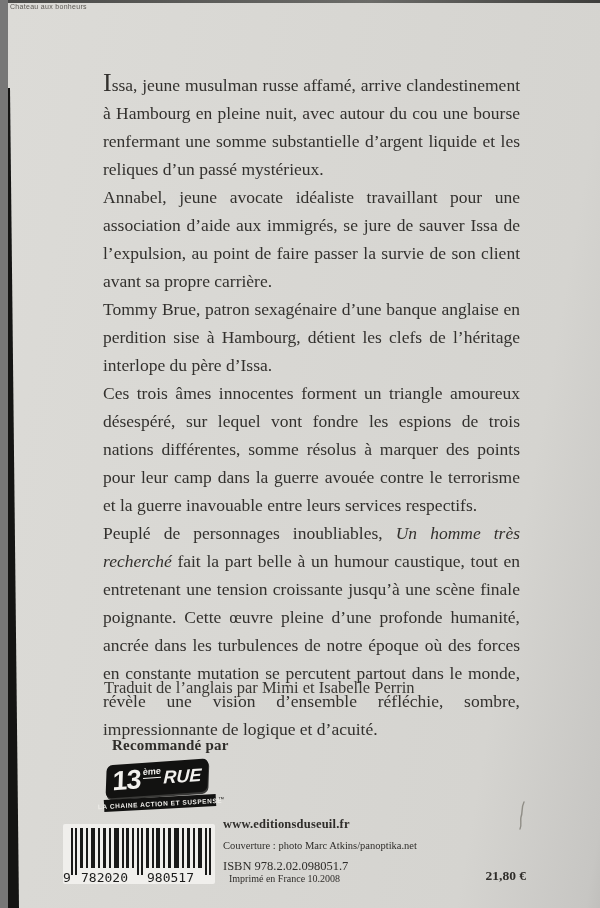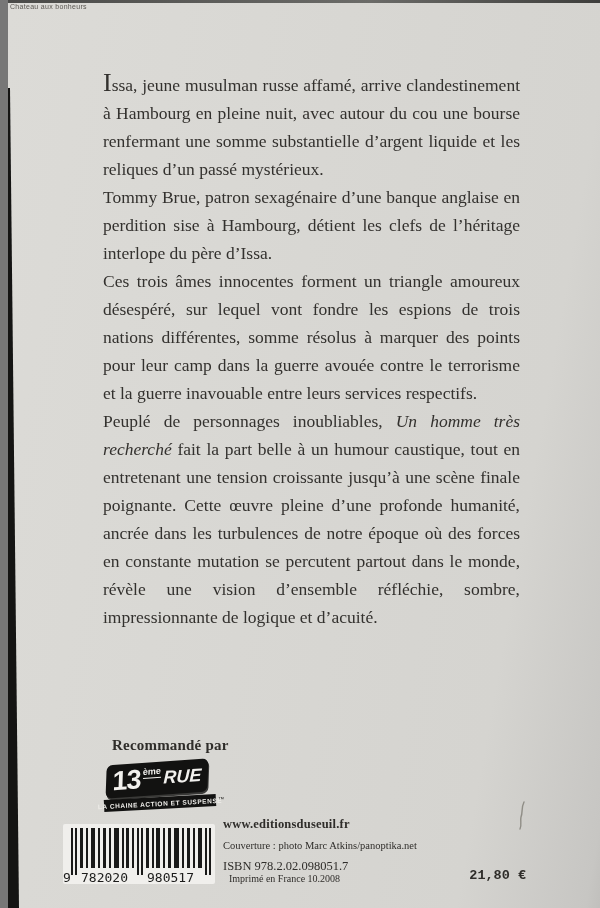--- a/index.html
+++ b/index.html
@@ -68,39 +68,41 @@
   .barcode rect.bar{fill:#191918;}
   .barcode text{
     font-family:"DejaVu Sans Mono","Liberation Mono",monospace;
     font-size:13px;fill:#1c1c1b;
   }
   .footer-text{position:absolute;color:#2f2d2a;text-align:center;}
   .website{left:215px;top:817px;font-size:12.5px;font-weight:bold;letter-spacing:.2px;}
   .credit{left:215px;top:840px;font-size:10.5px;}
   .isbn{left:215px;top:859px;font-size:12.5px;}
   .printed{left:221px;top:873px;font-size:10px;}
-  .price{left:438px;top:868px;width:80px;text-align:right;font-size:13.5px;font-weight:bold;font-family:Liberation Mono, monospace;}
+  .price{left:438px;top:868px;width:80px;text-align:right;font-size:13.5px;font-weight:bold;}
   .pen-mark{position:absolute;left:504px;top:800px;}
 </style>
 </head>
 <body>
 
 <div class="photo">
 
   <div class="top-edge"></div>
   <div class="watermark">Chateau aux bonheurs</div>
   <div class="left-edge"></div>
 
   <div class="synopsis">
     <p><span class="dropcap">I</span><span>ssa, jeune musulman russe affamé, arrive clandestinement à Hambourg en pleine nuit, avec autour du cou une bourse renfermant une somme substantielle d’argent liquide et les reliques d’un passé mystérieux.</span></p>
+    <p>Annabel, jeune avocate idéaliste travaillant pour une association d’aide aux immigrés, se jure de sauver Issa de l’expulsion, au point de faire passer la survie de son client avant sa propre carrière.</p>
     <p>Tommy Brue, patron sexagénaire d’une banque anglaise en perdition sise à Hambourg, détient les clefs de l’héritage interlope du père d’Issa.</p>
     <p>Ces trois âmes innocentes forment un triangle amoureux désespéré, sur lequel vont fondre les espions de trois nations différentes, somme résolus à marquer des points pour leur camp dans la guerre avouée contre le terrorisme et la guerre inavouable entre leurs services respectifs.</p>
     <p><span>Peuplé de personnages inoubliables, </span><em>Un homme très recherché</em><span> fait la part belle à un humour caustique, tout en entretenant une tension croissante jusqu’à une scène finale poignante. Cette œuvre pleine d’une profonde humanité, ancrée dans les turbulences de notre époque où des forces en constante mutation se percutent partout dans le monde, révèle une vision d’ensemble réfléchie, sombre, impressionnante de logique et d’acuité.</span></p>
   </div>
 
+  <div class="translator">Traduit de l’anglais par Mimi et Isabelle Perrin</div>
 
   <div class="recommended">Recommandé par</div>
 
   <div class="logo">
     <div class="logo-plate">
       <span class="logo-13">13</span>
       <span class="logo-sup">ème</span>
       <span class="logo-rue">RUE</span>
     </div>
     <div class="logo-tagline">LA CHAINE ACTION ET SUSPENSE</div>

